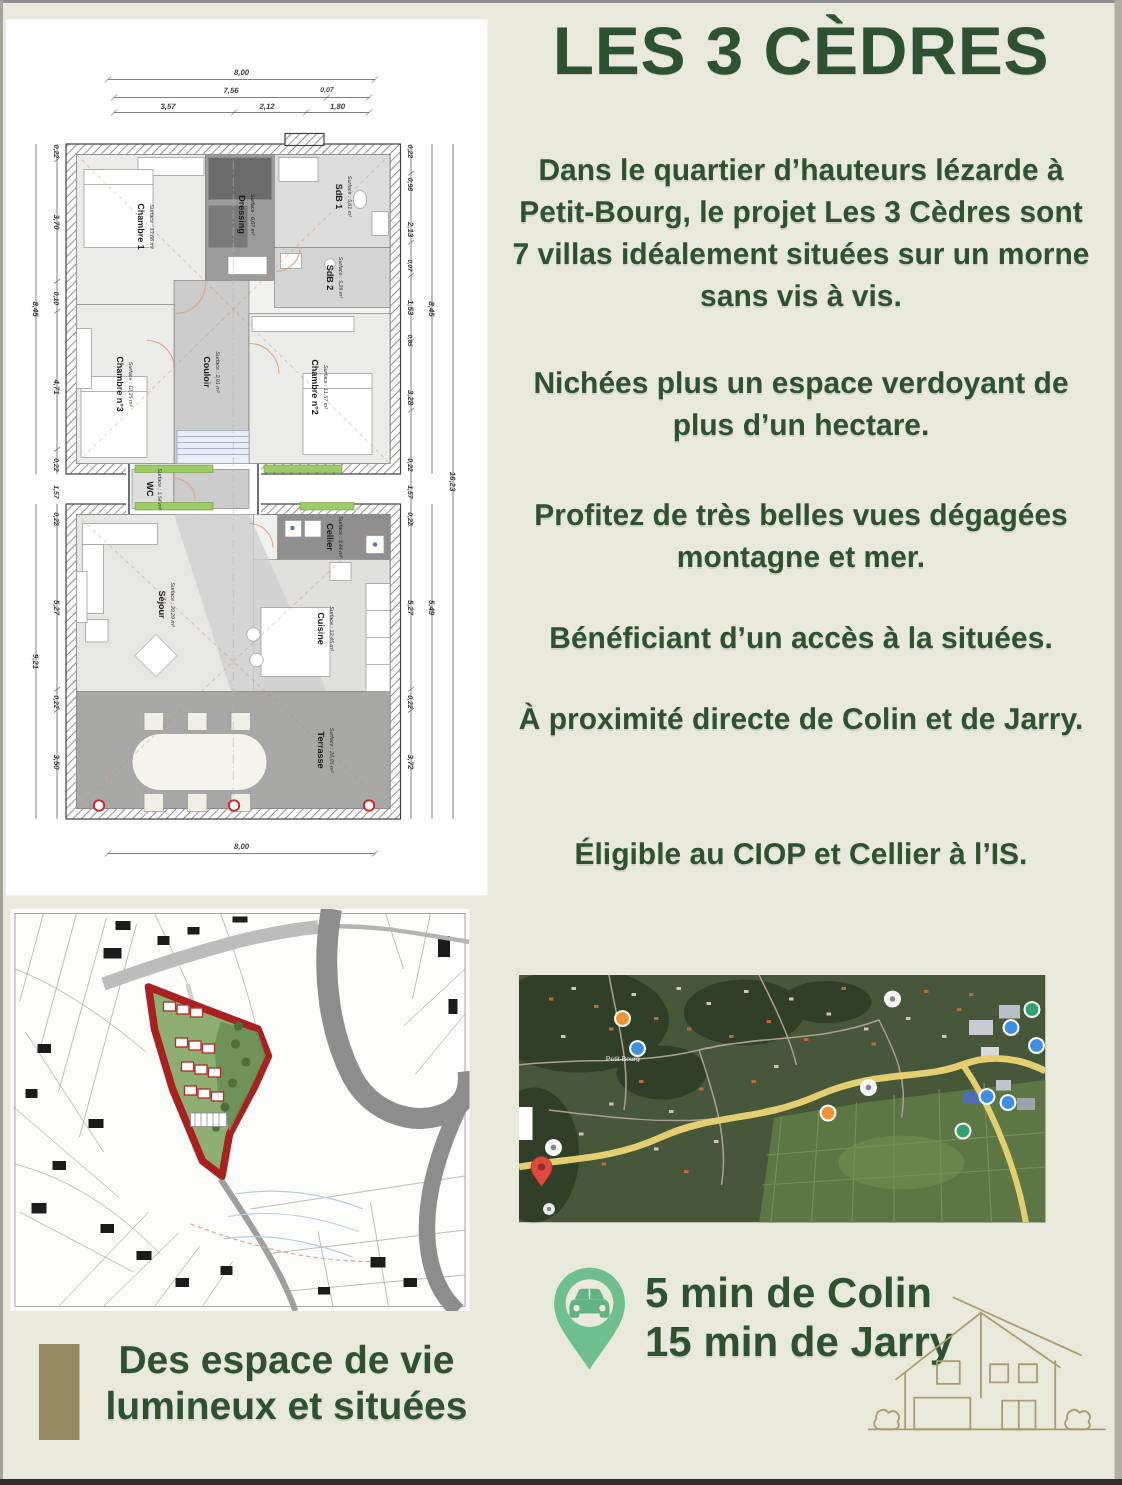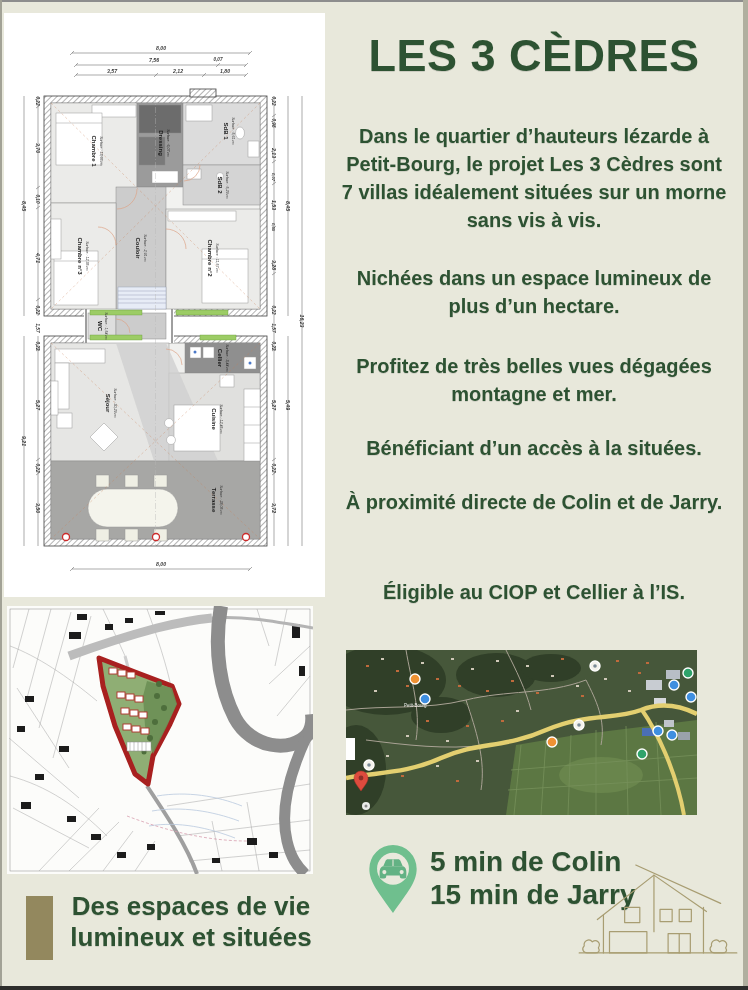--- a/index.html
+++ b/index.html
@@ -8,21 +8,21 @@
   .edge{position:absolute;z-index:50;}
   .edge-top{top:0;left:0;right:0;height:2px;background:#8d8d8d;}
   .edge-left{top:0;left:0;bottom:0;width:2px;background:#a2a296;}
   .edge-right{top:0;right:0;bottom:0;width:5px;background:#b0af9f;}
   .edge-bottom{left:0;right:0;bottom:0;height:4px;background:#2e2e2c;}
 
   .plan-panel{position:absolute;left:4px;top:13px;width:321px;height:584px;background:#ffffff;}
   .site-panel{position:absolute;left:7px;top:606px;width:306px;height:268px;background:#fbfbf8;}
   .sat-panel{position:absolute;left:346px;top:650px;width:351px;height:165px;}
 
-  .right-col{position:absolute;left:338px;top:30px;width:392px;text-align:center;color:#2d5232;}
+  .right-col{position:absolute;left:338px;top:8px;width:392px;text-align:center;color:#2d5232;}
   .right-col h1{font-size:45px;font-weight:700;margin:0 0 40px 0;letter-spacing:.5px;
                 text-shadow:0 1px 0 rgba(50,50,50,.15);}
   .right-col p{font-size:20px;font-weight:700;line-height:28px;margin:0;
                text-shadow:0 1px 0 rgba(50,50,50,.12);}
   .right-col p.p1{margin-bottom:30px;}
   .right-col p.p3{margin-bottom:26px;margin-top:32px;}
   .right-col p.p4{margin-bottom:26px;}
   .right-col p.p5{margin-bottom:62px;}
 
   .olive-block{position:absolute;left:26px;top:896px;width:27px;height:64px;background:#93885e;}
@@ -252,21 +252,21 @@
         <text transform="rotate(90 282 193)" x="282" y="193">8,45</text>
         <text transform="rotate(90 282 392)" x="282" y="392">5,49</text>
         <text transform="rotate(90 296 308)" x="296" y="308">16,23</text>
       </g>
     </svg>
   </div>
 
   <div class="right-col">
     <h1>LES 3 CÈDRES</h1>
     <p class="p1">Dans le quartier d’hauteurs lézarde à Petit-Bourg, le projet Les 3 Cèdres sont 7 villas idéalement situées sur un morne sans vis à vis.</p>
-    <p class="p2">Nichées dans un espace lumineux de plus d’un hectare.</p>
+    <p class="p2">Nichées plus un espace verdoyant de plus d’un hectare.</p>
     <p class="p3">Profitez de très belles vues dégagées montagne et mer.</p>
     <p class="p4">Bénéficiant d’un accès à la situées.</p>
     <p class="p5">À proximité directe de Colin et de Jarry.</p>
     <p class="p6">Éligible au CIOP et Cellier à l’IS.</p>
   </div>
 
   <div class="site-panel">
     <svg viewBox="0 0 306 268" width="306" height="268">
       <rect width="306" height="268" fill="#fcfcfa"></rect>
       <g stroke="#a5a5a5" stroke-width="0.5" fill="none">
@@ -452,21 +452,21 @@
       </g>
       <g>
         <circle cx="20" cy="156" r="4" fill="#ffffff" opacity="0.9"></circle>
         <circle cx="20" cy="156" r="1.5" fill="#888888"></circle>
       </g>
     </svg>
   </div>
 
   <div class="olive-block"></div>
   <div class="footer-text">
-    <div>Des espaces de vie</div>
+    <div>Des espace de vie</div>
     <div>lumineux et situées</div>
   </div>
 
   <div class="pin-wrap">
     <svg viewBox="0 0 52 70" width="54" height="72">
       <path d="M26,68 C12,48 3,38 3,25 a23,23 0 1 1 46,0 C49,38 40,48 26,68 Z" fill="#6fbf8e"></path>
       <circle cx="26" cy="25" r="15.5" fill="#e9e9dc"></circle>
       <g fill="#63b284">
         <path d="M16.5,22.5 l2.2,-5 c0.5,-1.2 1.3,-1.8 2.5,-1.8 h9.6 c1.2,0 2,0.6 2.5,1.8 l2.2,5 z"></path>
         <path d="M13,28.5 c0,-3.6 1.5,-6 4,-6 h18 c2.5,0 4,2.4 4,6 v4 a2,2 0 0 1 -2,2 h-2.4 a2,2 0 0 1 -2,-2 v-0.8 h-13.2 v0.8 a2,2 0 0 1 -2,2 h-2.4 a2,2 0 0 1 -2,-2 z"></path>

